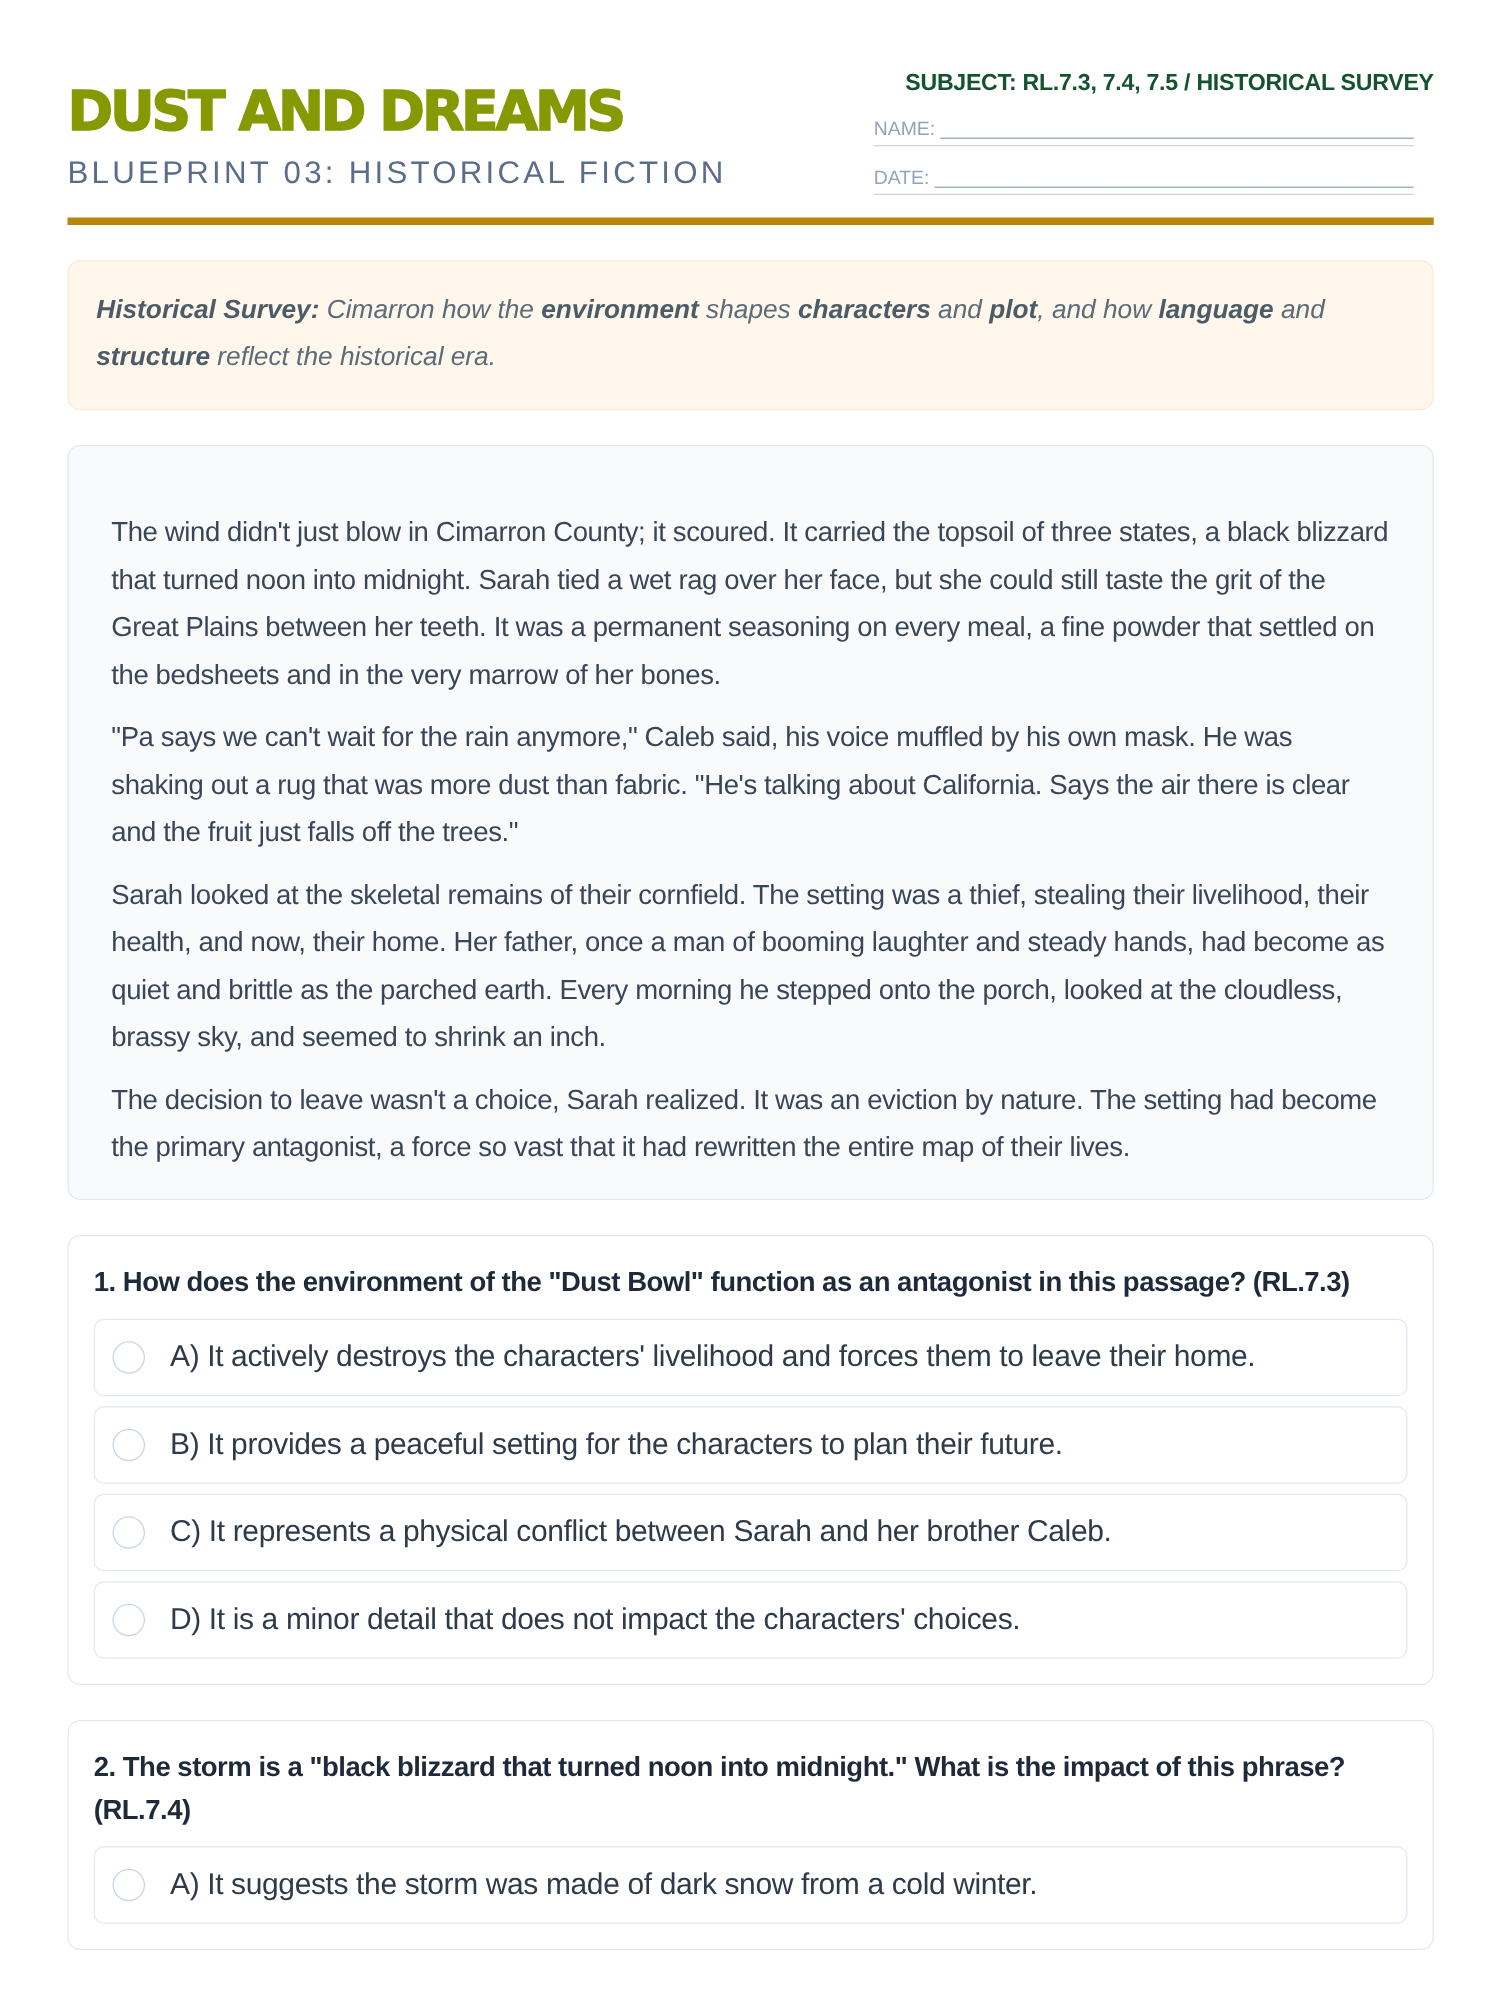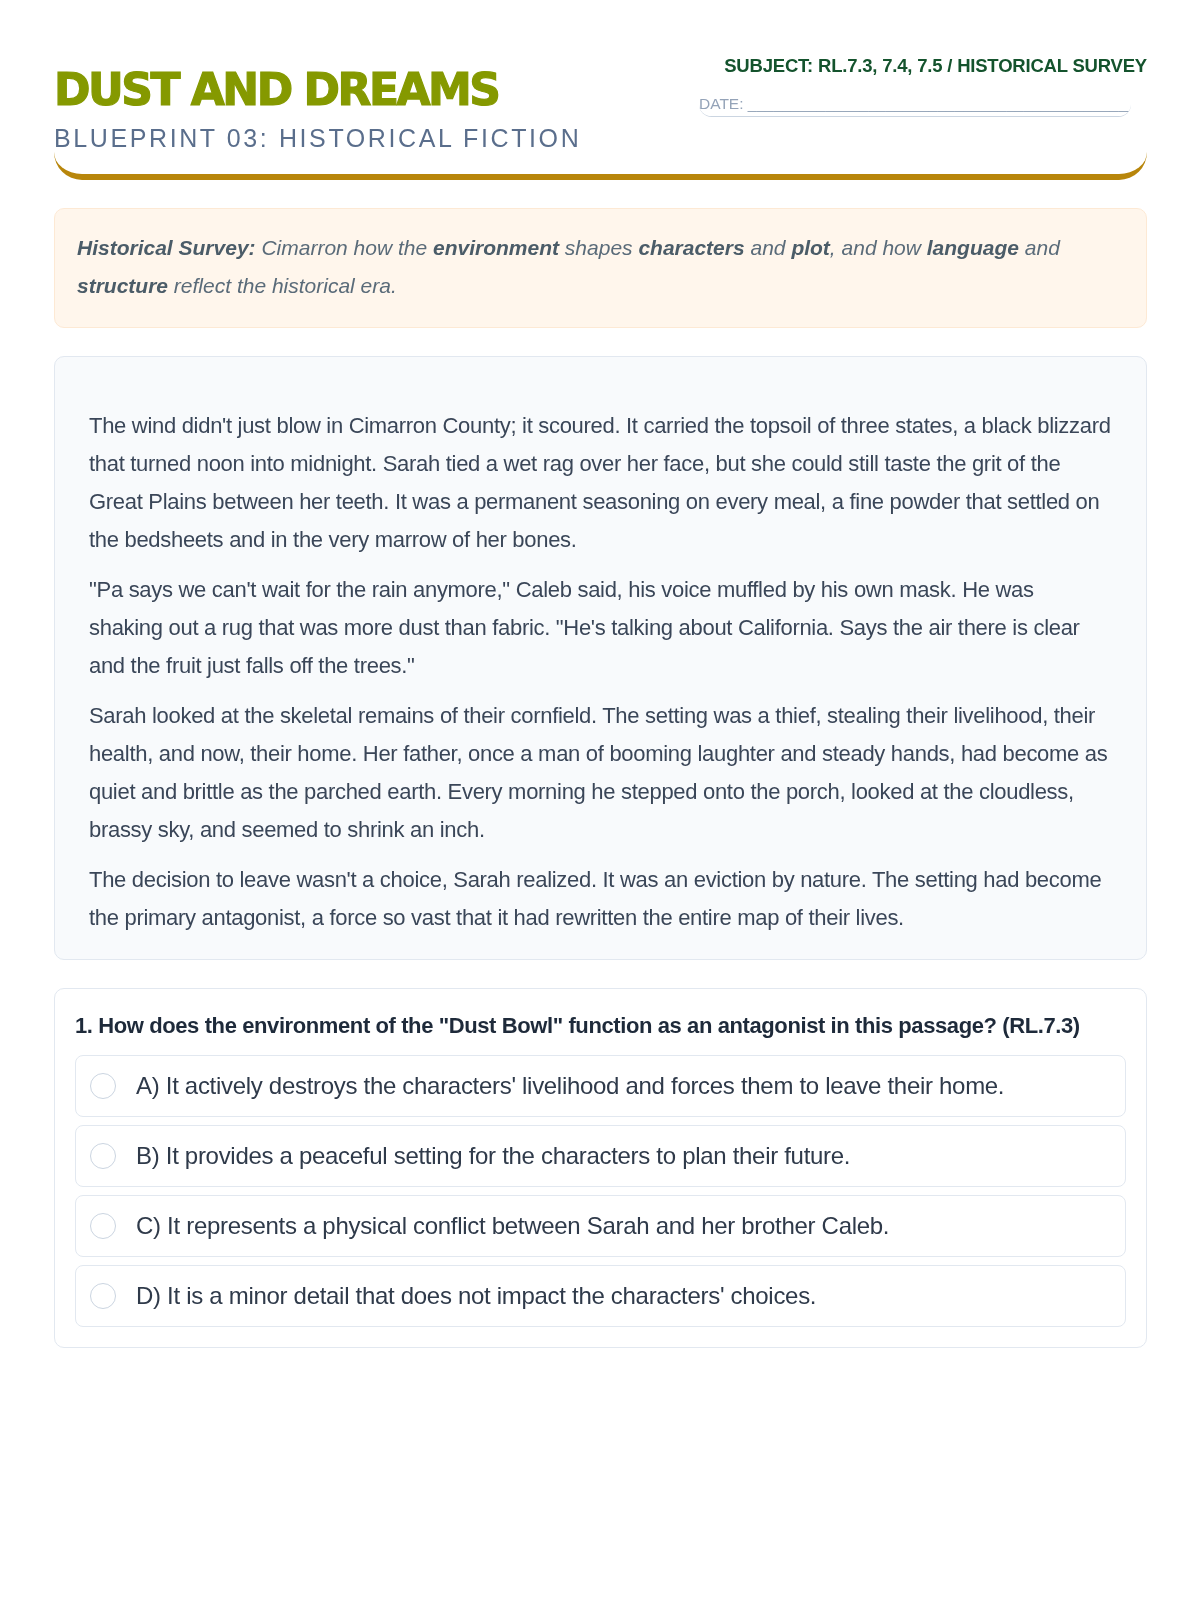--- a/index.html
+++ b/index.html
@@ -1,15 +1,15 @@
 <!DOCTYPE html>
 <html><head>
   <meta charset="utf-8">
   <style>
-    * { box-sizing: border-box; margin: 0; padding: 0; border-radius: 28px; }
+    * { box-sizing: border-box; margin: 0; padding: 0; }
     html, body { width: 1200px; height: 1600px; overflow: hidden; background: #ffffff; }
     body { font-family: "Liberation Sans", sans-serif; color: #334155; position: relative; }
 
     .page { position: absolute; left: 54px; top: 0; width: 1093px; }
 
     
     .header { position: relative; height: 180px; border-bottom: 6px solid #b8860b; }
     .title {
       position: absolute; left: 0; top: 64px;
       font-family: "DejaVu Sans", sans-serif; font-weight: 900;
@@ -81,20 +81,21 @@
 </head>
 <body>
 
 <div class="page">
 
   <div class="header">
     <div class="title">DUST AND DREAMS</div>
     <div class="subtitle">BLUEPRINT 03: HISTORICAL FICTION</div>
     <div class="meta">
       <div class="subject">SUBJECT: RL.7.3, 7.4, 7.5 / HISTORICAL SURVEY</div>
+      <div class="field">NAME: ____________________________________________</div>
       <div class="field">DATE: _____________________________________________</div>
     </div>
   </div>
 
   <div class="survey">
     <b>Historical Survey:</b><span> Cimarron how the </span><b>environment</b><span> shapes </span><b>characters</b><span> and </span><b>plot</b><span>, and how </span><b>language</b><span> and </span><b>structure</b><span> reflect the historical era.</span>
   </div>
 
   <div class="passage">
     <p>The wind didn't just blow in Cimarron County; it scoured. It carried the topsoil of three states, a black blizzard that turned noon into midnight. Sarah tied a wet rag over her face, but she could still taste the grit of the Great Plains between her teeth. It was a permanent seasoning on every meal, a fine powder that settled on the bedsheets and in the very marrow of her bones.</p>
@@ -116,14 +117,21 @@
     <label class="option">
       <span class="radio"></span>
       <span class="opt-text">C) It represents a physical conflict between Sarah and her brother Caleb.</span>
     </label>
     <label class="option">
       <span class="radio"></span>
       <span class="opt-text">D) It is a minor detail that does not impact the characters' choices.</span>
     </label>
   </div>
 
+  <div class="question">
+    <div class="q-text">2. The storm is a "black blizzard that turned noon into midnight." What is the impact of this phrase? (RL.7.4)</div>
+    <label class="option">
+      <span class="radio"></span>
+      <span class="opt-text">A) It suggests the storm was made of dark snow from a cold winter.</span>
+    </label>
+  </div>
 
 </div>
 
 </body></html>

